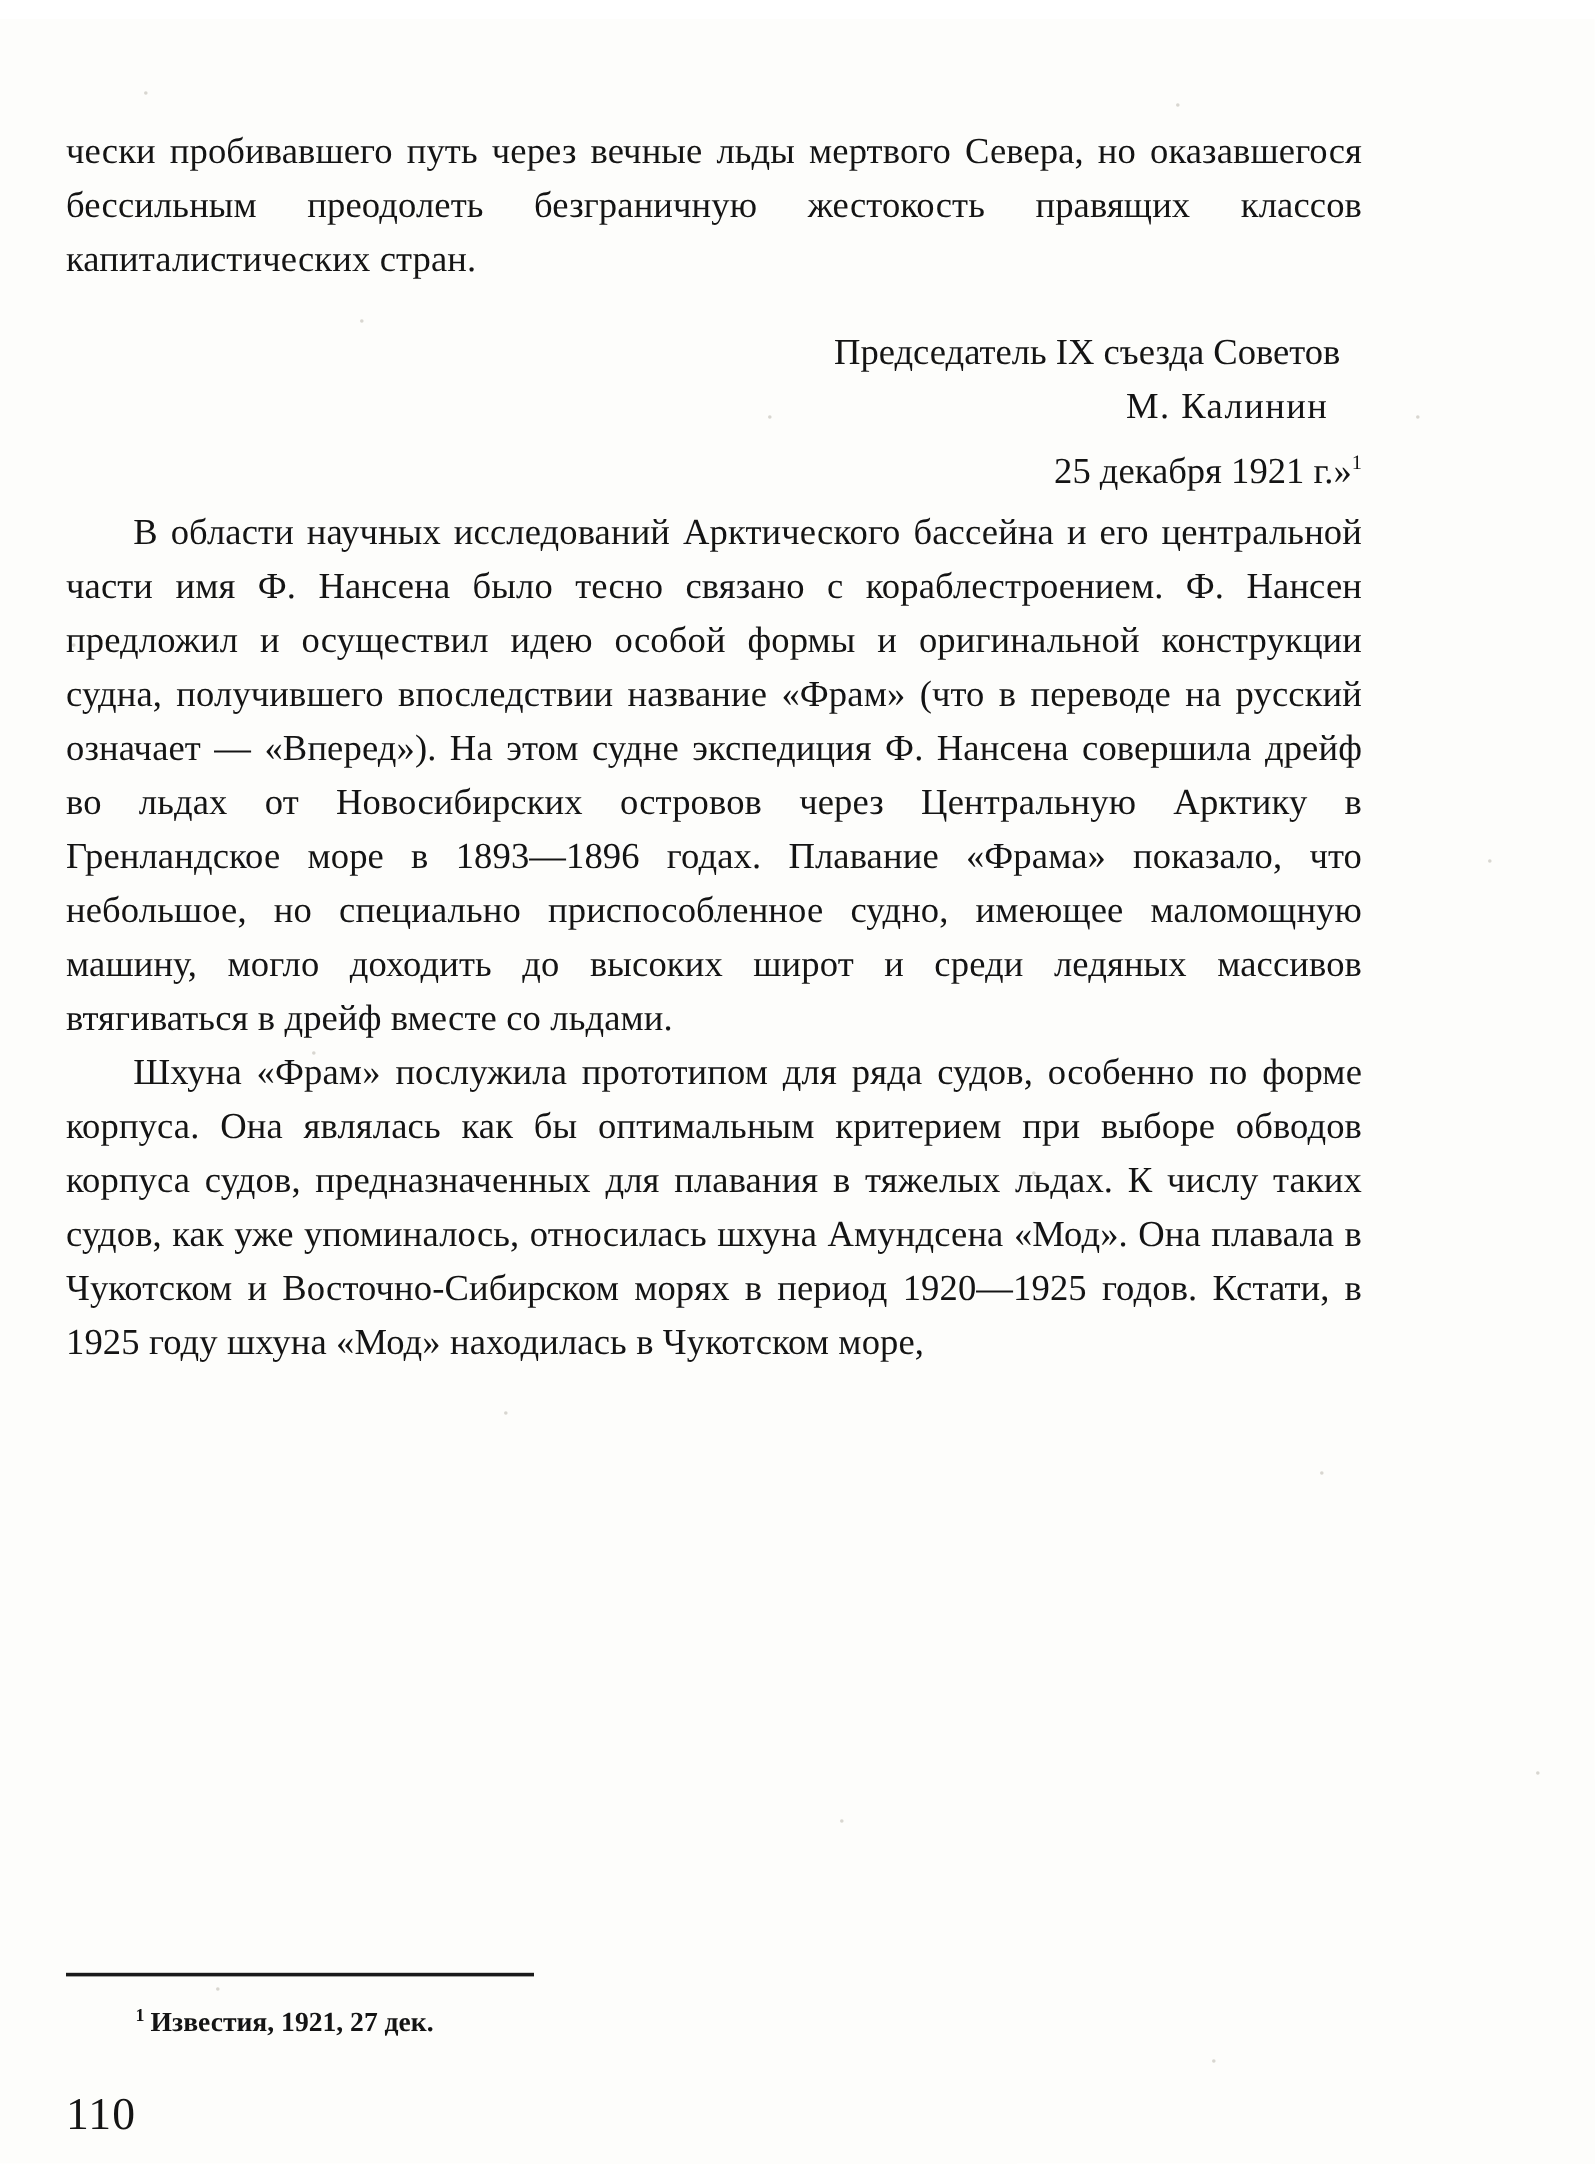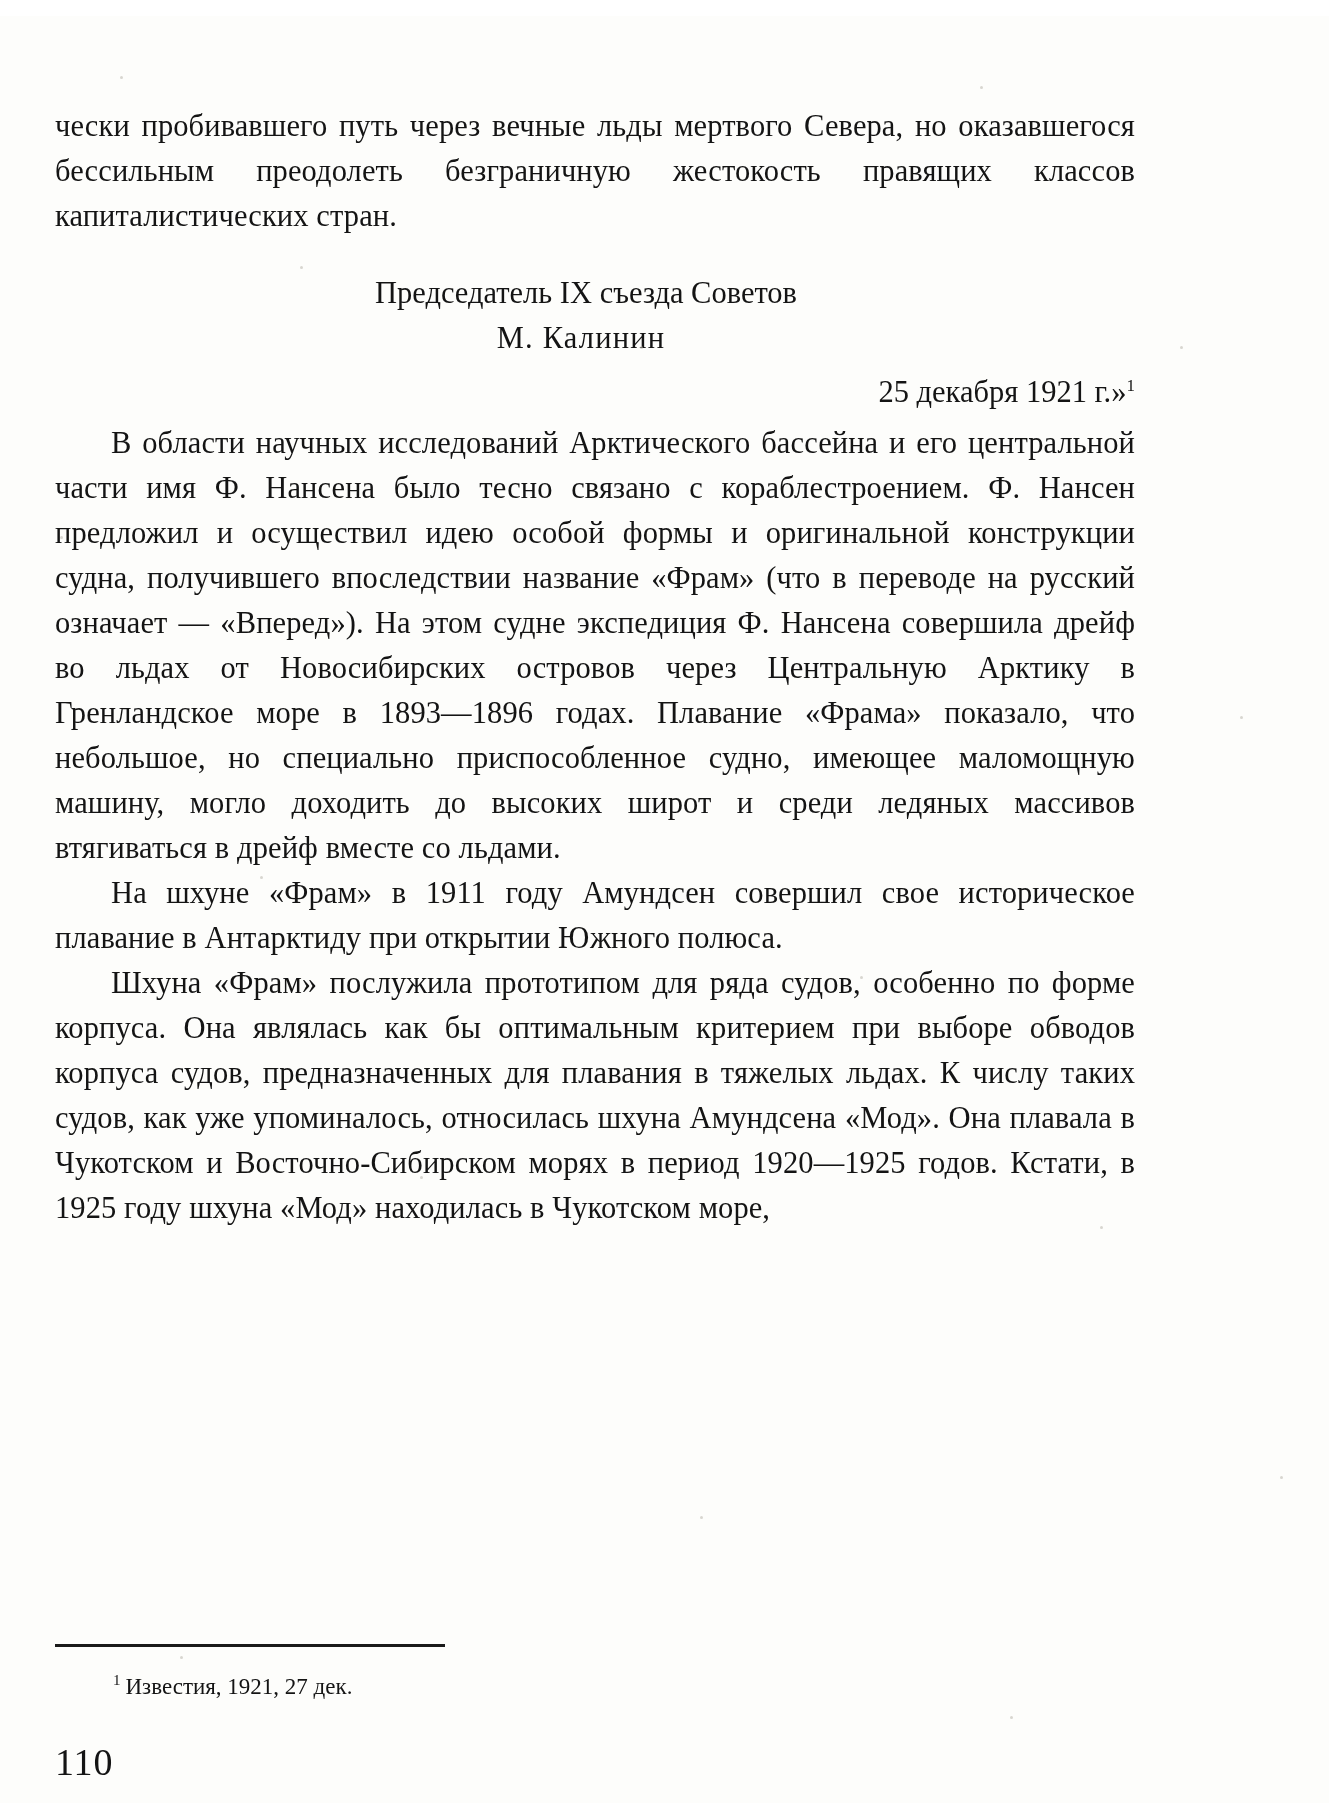--- a/index.html
+++ b/index.html
@@ -37,21 +37,21 @@
     letter-spacing: 0.1px;
   }
   p.cont {
     text-indent: 0;
   }
   p.indent {
     text-indent: 56px;
   }
   .signature-block {
     margin-top: 32px;
-    text-align: center;
+    text-align: right;
     font-size: 30.5px;
     line-height: 45px;
     font-family: Liberation Serif, serif;
   }
   .sig-line-1 { display: block; padding-right: 18px; }
   .sig-line-2 { display: block; padding-right: 28px; letter-spacing: 1.2px; }
   .date-line {
     margin-top: 2px;
     font-size: 30.5px;
     line-height: 45px;
@@ -67,20 +67,21 @@
   .footnote-rule {
     width: 390px;
     height: 3px;
     background: #1a1a1a;
     margin-bottom: 18px;
   }
   .footnote {
     font-size: 23px;
     line-height: 30px;
     padding-left: 58px;
+    font-weight: bold;
   }
   .footnote sup {
     font-size: 15px;
     vertical-align: super;
     margin-right: 5px;
   }
   .page-number {
     position: absolute;
     left: 55px;
     top: 1724px;
@@ -111,21 +112,20 @@
     <div class="signature-block">
       <span class="sig-line-1">Председатель IX съезда Советов</span>
       <span class="sig-line-2">М. Калинин</span>
     </div>
 
     <div class="date-line"><span>25 декабря 1921 г.»</span><sup class="fn">1</sup></div>
 
     <div class="para-gap"></div>
 
     <p class="indent">В области научных исследований Арктического бассейна и его центральной части имя Ф. Нансена было тесно связано с кораблестроением. Ф. Нансен предложил и осуществил идею особой формы и оригинальной конструкции судна, получившего впоследствии название «Фрам» (что в переводе на русский означает — «Вперед»). На этом судне экспедиция Ф. Нансена совершила дрейф во льдах от Новосибирских островов через Центральную Арктику в Гренландское море в 1893—1896 годах. Плавание «Фрама» показало, что небольшое, но специально приспособленное судно, имеющее маломощную машину, могло доходить до высоких широт и среди ледяных массивов втягиваться в дрейф вместе со льдами.</p>
-    <p class="indent">На шхуне «Фрам» в 1911 году Амундсен совершил свое историческое плавание в Антарктиду при открытии Южного полюса.</p>
     <p class="indent">Шхуна «Фрам» послужила прототипом для ряда судов, особенно по форме корпуса. Она являлась как бы оптимальным критерием при выборе обводов корпуса судов, предназначенных для плавания в тяжелых льдах. К числу таких судов, как уже упоминалось, относилась шхуна Амундсена «Мод». Она плавала в Чукотском и Восточно-Сибирском морях в период 1920—1925 годов. Кстати, в 1925 году шхуна «Мод» находилась в Чукотском море,</p>
 
   </div>
 
   <div class="footnote-wrap">
     <div class="footnote-rule"></div>
     <div class="footnote"><sup>1</sup><span>Известия, 1921, 27 дек.</span></div>
   </div>
 
   <div class="page-number">110</div>

